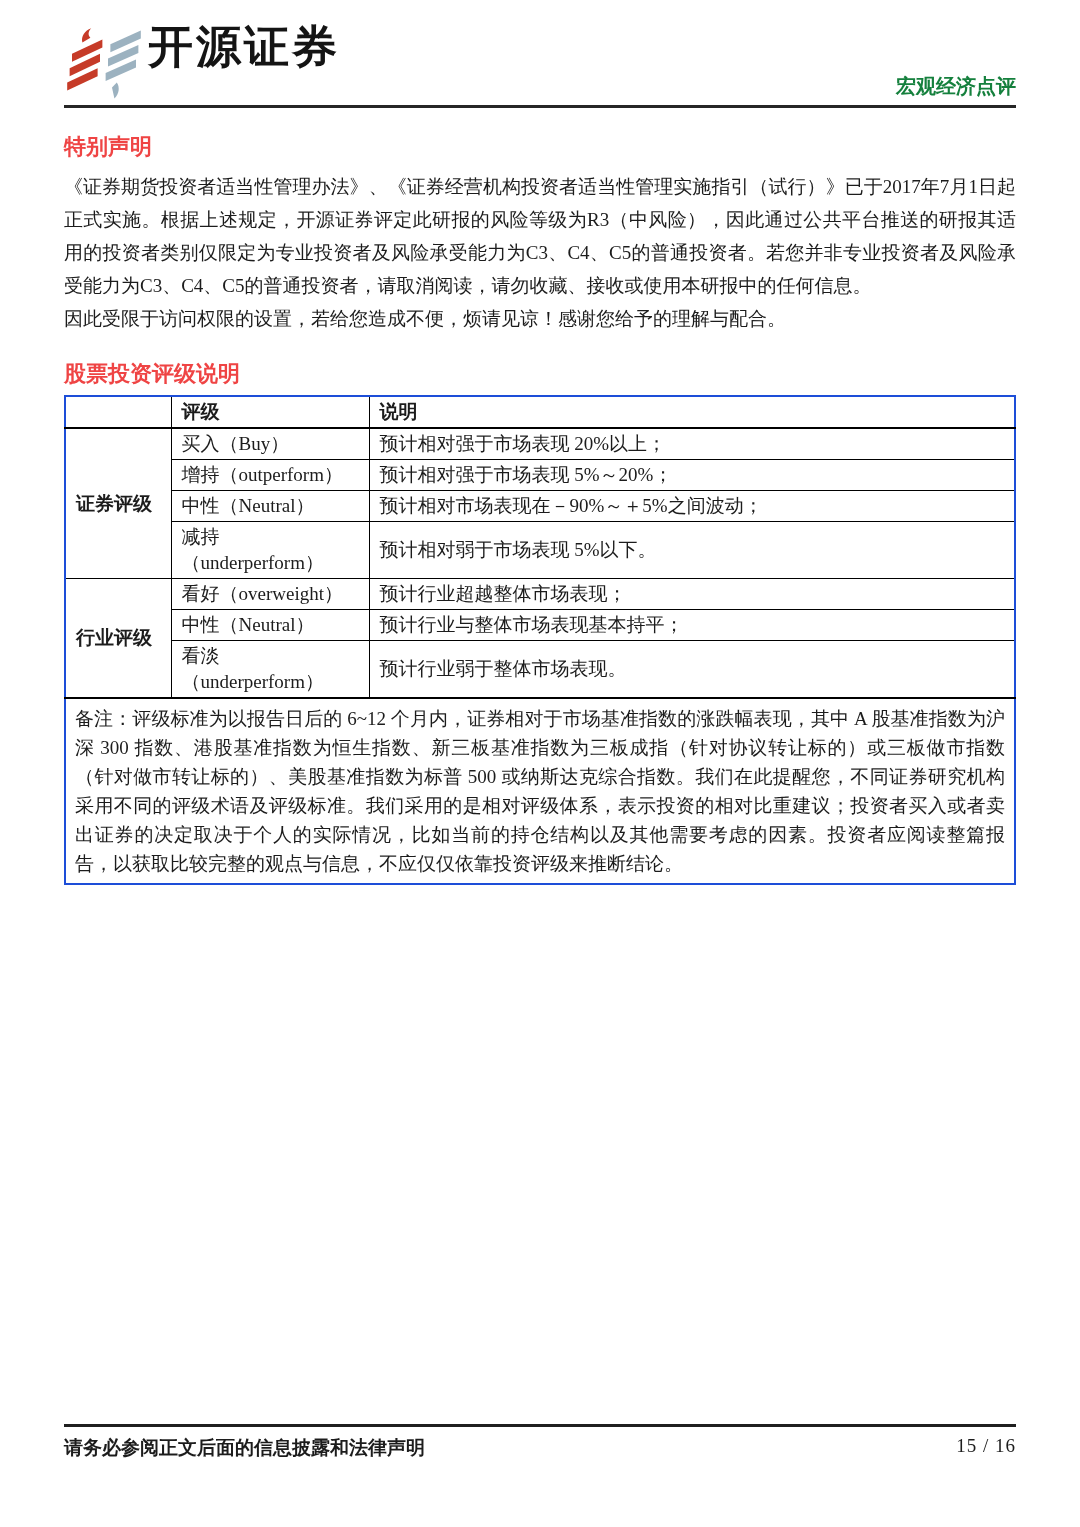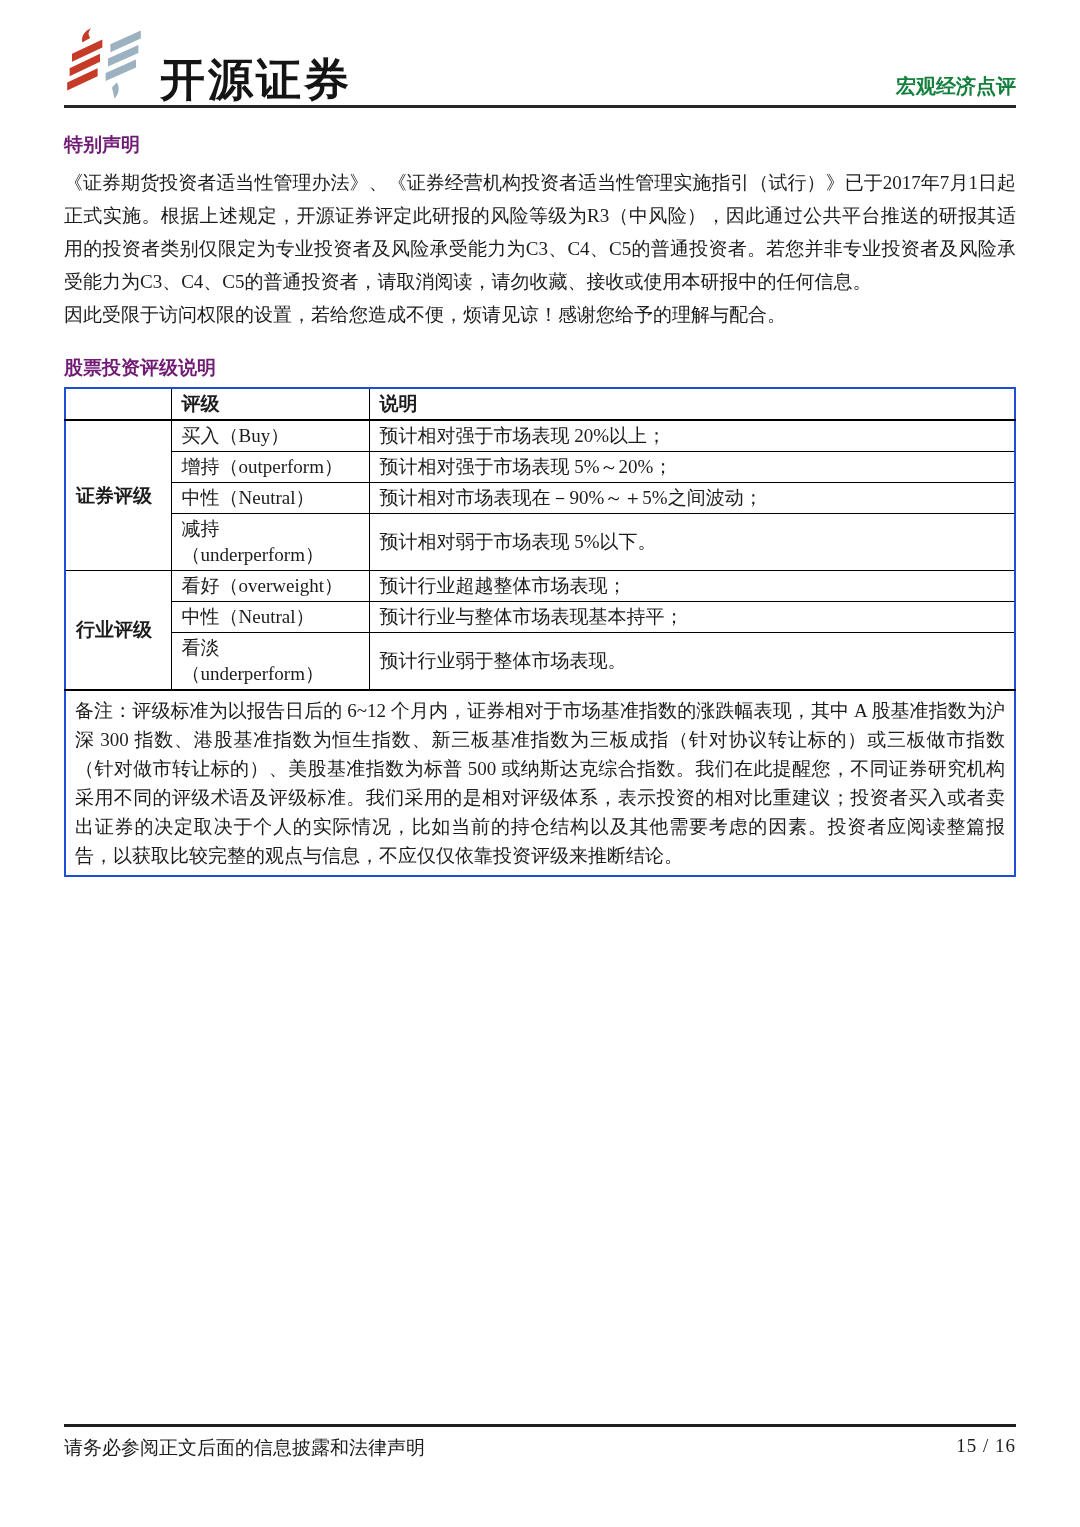--- a/index.html
+++ b/index.html
@@ -9,31 +9,31 @@
     font-family:"Liberation Serif","DejaVu Serif",serif; color:#1c1c1c;
     overflow:hidden;
   }
   .page { padding:0 64px; }
 
   
   .hdr {
     display:flex; justify-content:space-between; align-items:flex-end;
     padding:24px 0 3px; border-bottom:3px solid #262626;
   }
-  .logo { display:flex; align-items:flex-end; gap:12px; }
+  .logo { display:flex; align-items:flex-start; }
   .logo-icon { display:block; }
   .logo-text {
     font-family:"DejaVu Sans","Liberation Sans",sans-serif;
     font-weight:bold; font-size:45px; letter-spacing:3px; color:#141414;
     line-height:1;
   }
   .category { font-size:20px; font-weight:bold; padding-bottom:2px; color:#15803d; }
 
   
-  h2.sec-title { font-size:19px; margin:24px 0 8px; font-weight:bold; color:#701a75; }
+  h2.sec-title { font-size:22px; margin:24px 0 8px; font-weight:bold; color:#ef4444; }
   p.body-text { font-size:19px; line-height:33px; margin:0; text-align:justify; }
   p.body-text + p.body-text { margin-top:0; }
 
   
   table.rating {
     width:100%; border-collapse:collapse; border:2px solid #1d4ed8;
     margin-top:6px; table-layout:fixed;
   }
   table.rating th, table.rating td {
     border:1px solid #000; font-size:19px; padding:2px 10px; vertical-align:middle;
@@ -48,21 +48,21 @@
     border-top:2px solid #000; font-size:19px;
   }
 
   
   .footer {
     position:absolute; top:1424px; left:64px; right:64px;
     border-top:3px solid #1f1f1f;
     display:flex; justify-content:space-between; align-items:flex-start;
     padding-top:8px; font-size:19px;
   }
-  .footer .disclaimer { font-weight:normal; }
+  .footer .disclaimer { font-weight:bold; }
   .footer .page-num { font-weight:normal; letter-spacing:1px; }
 </style>
 </head>
 <body>
 
 <div class="page">
 
   <header class="hdr">
     <div class="logo">
       <svg class="logo-icon" width="84" height="78" viewBox="0 0 105 95" xmlns="http://www.w3.org/2000/svg">

